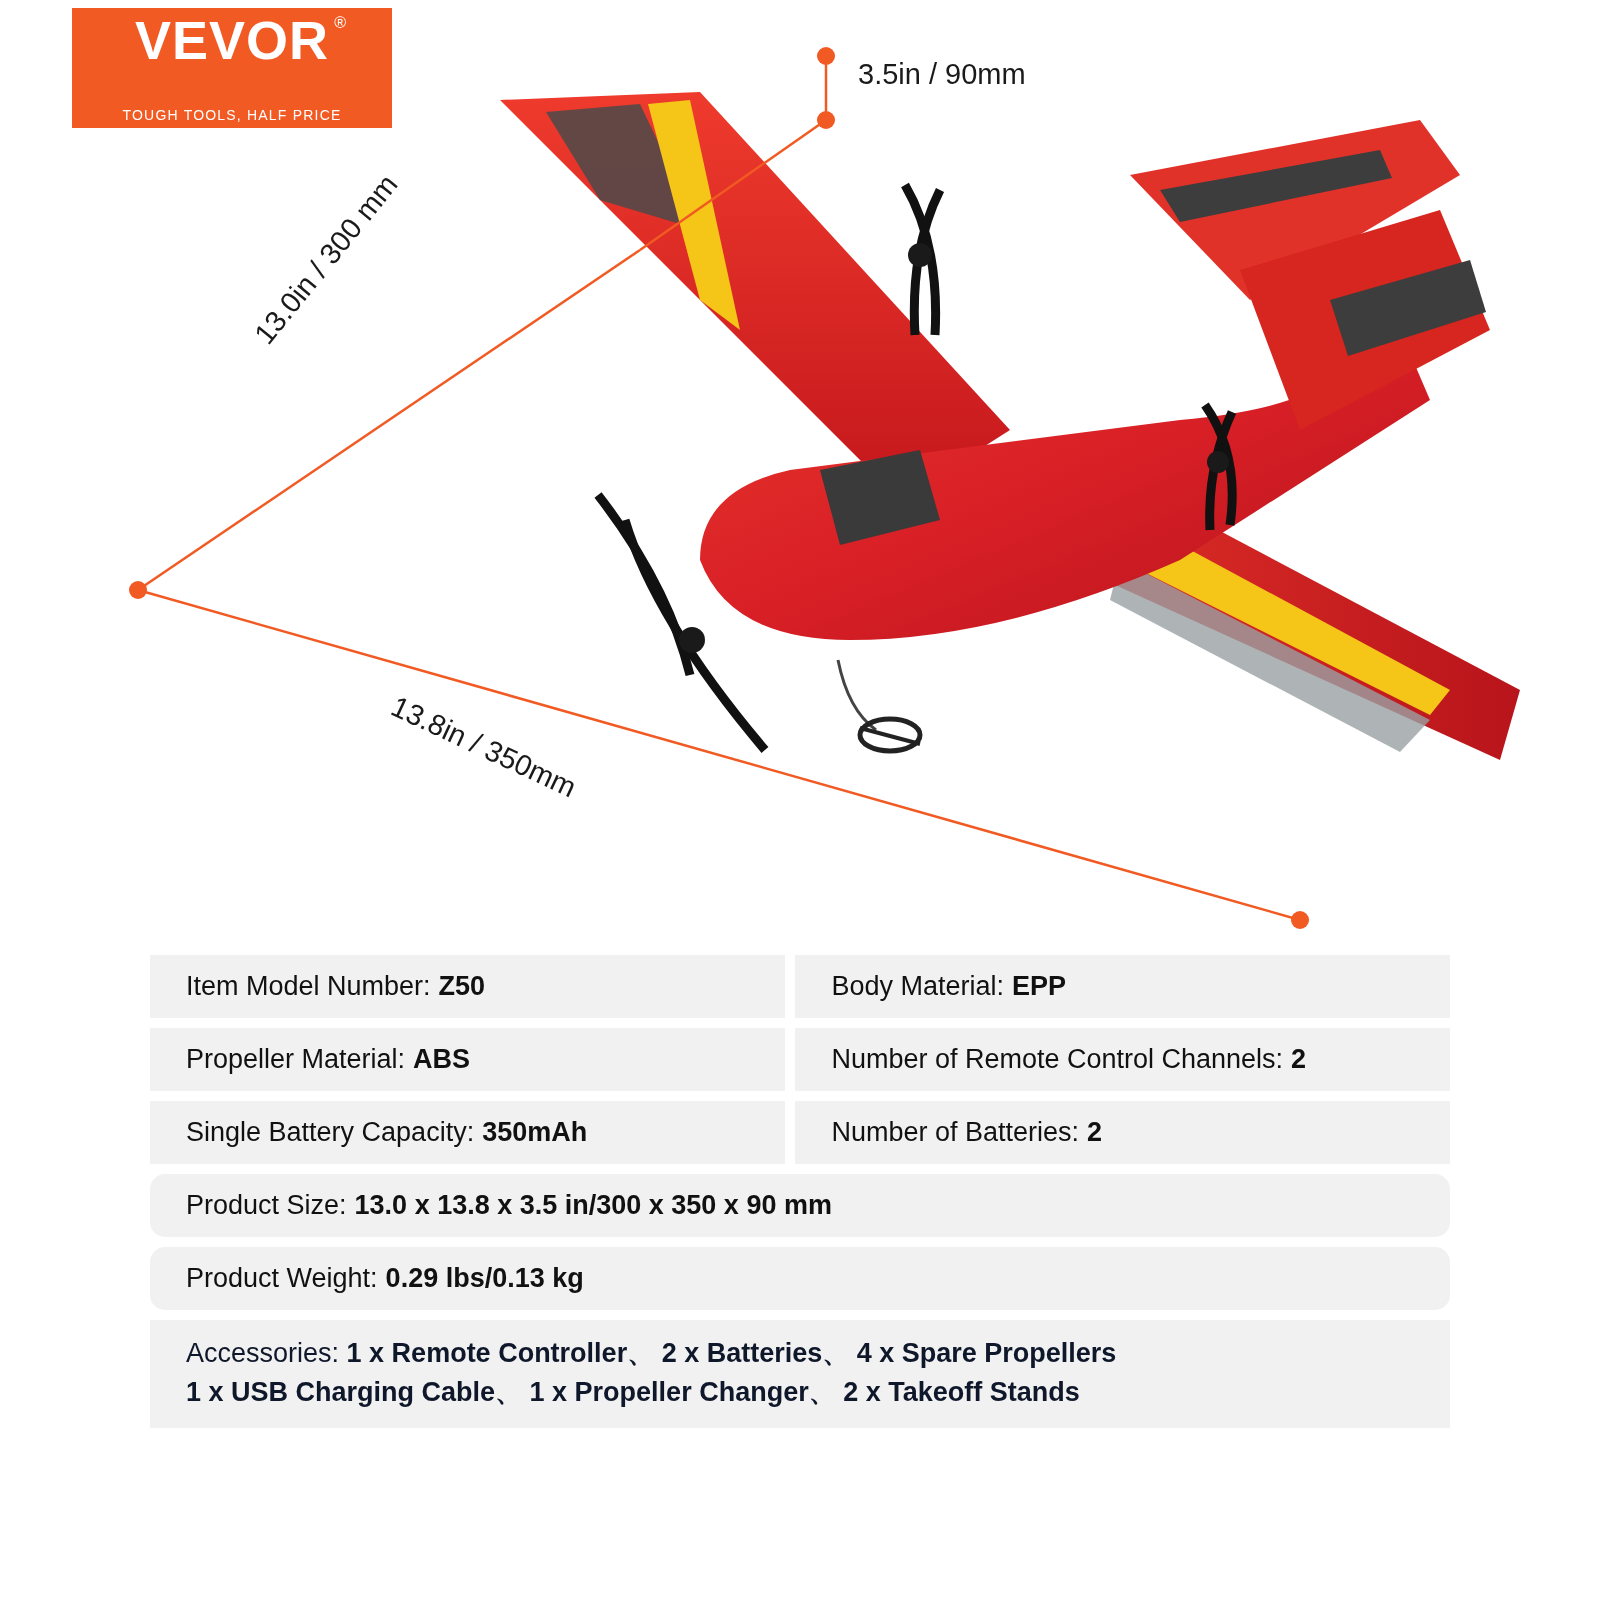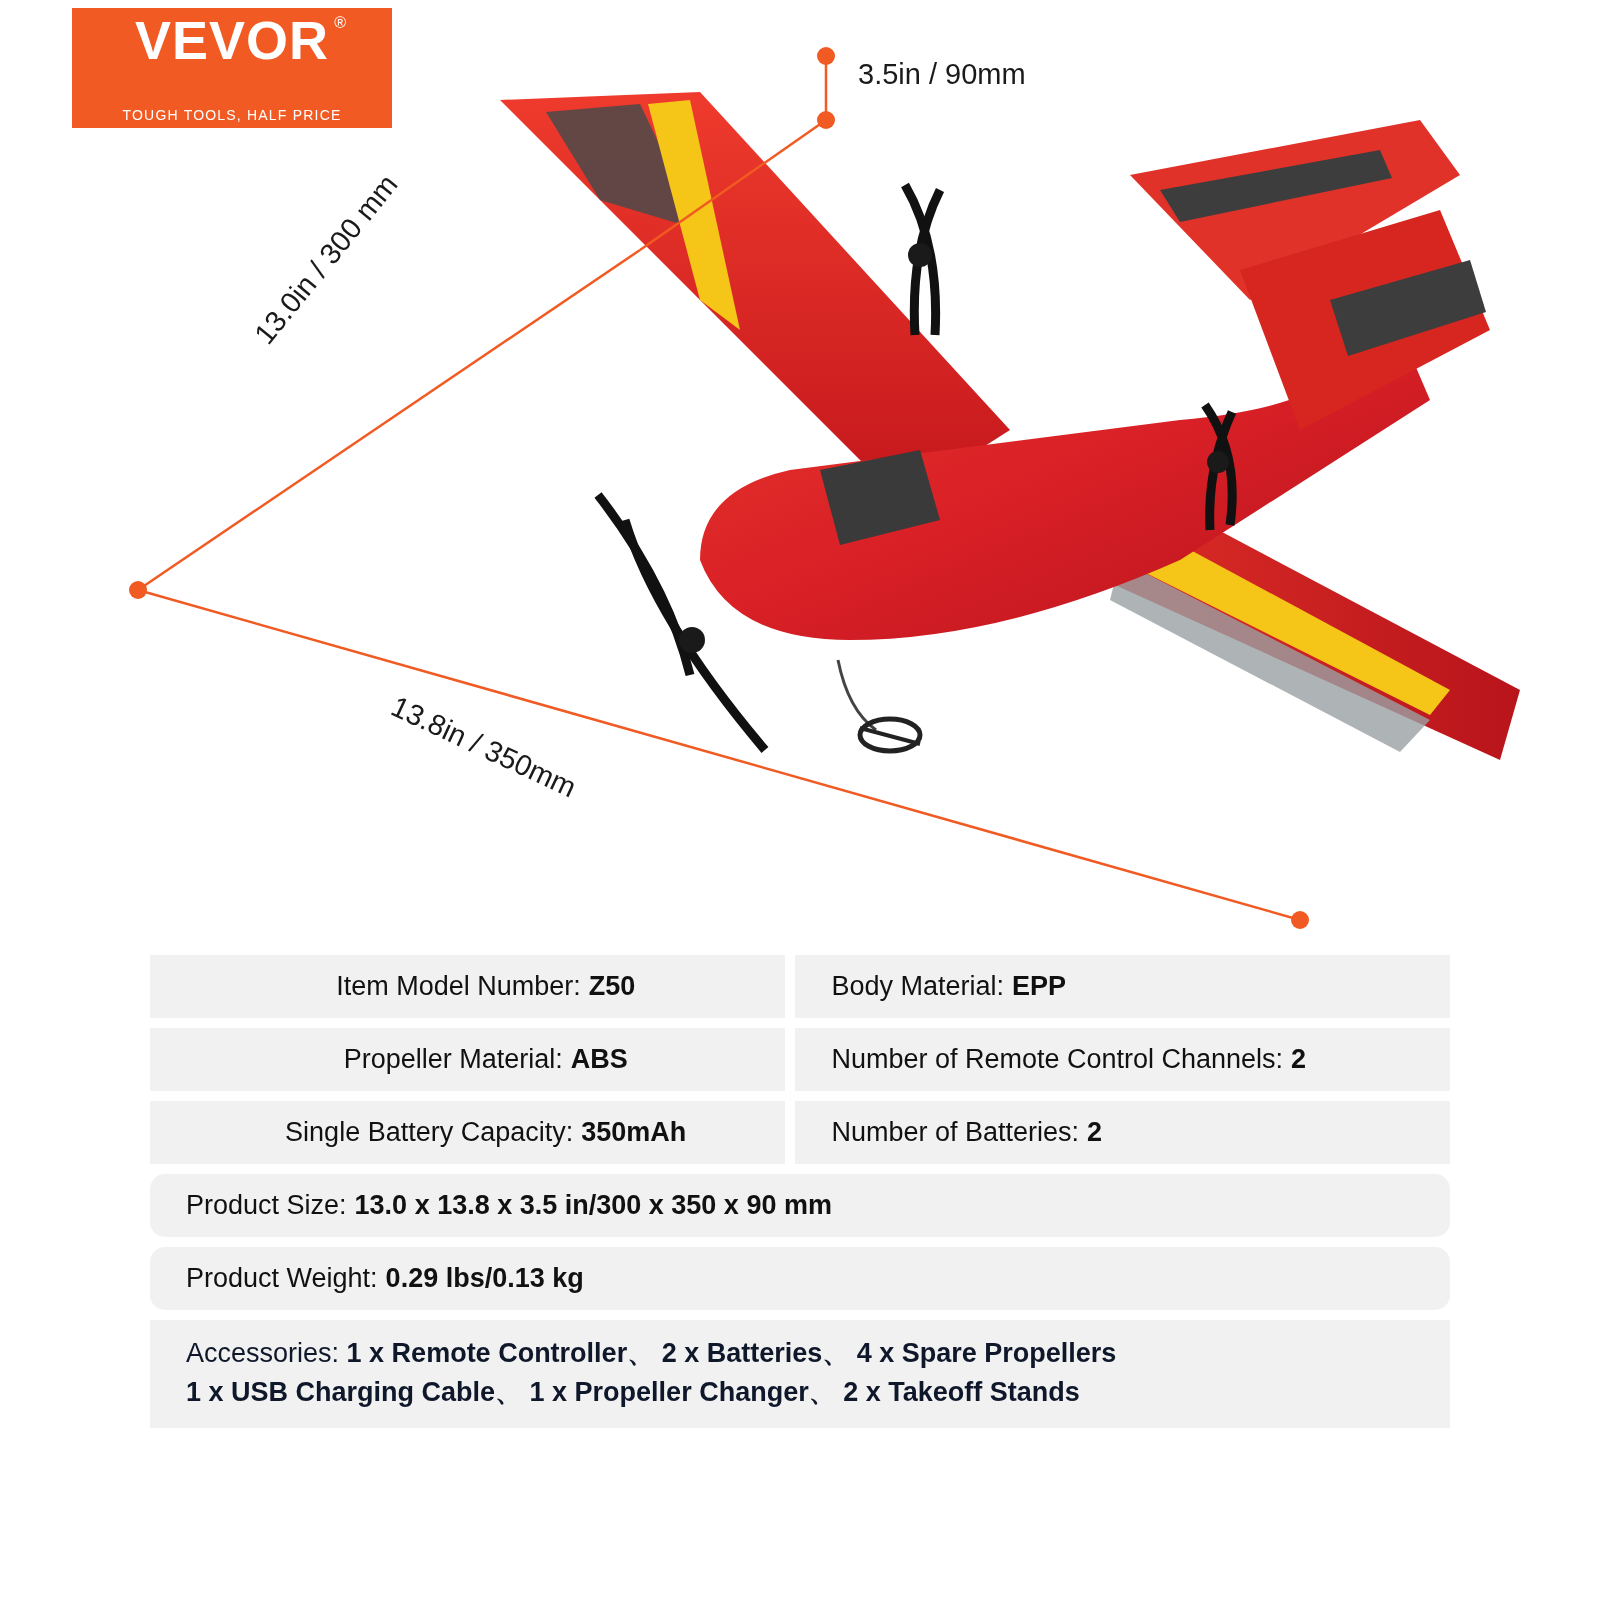--- a/index.html
+++ b/index.html
@@ -105,21 +105,21 @@
     font-size: 27px;
     color: #111111;
     box-sizing: border-box;
     display: flex;
     align-items: center;
   }
   .spec-cell .val {
     font-weight: bold;
     margin-left: 8px;
   }
-  .half-left  { width: 660px; justify-content: center; }
+  .half-left  { width: 660px; }
   .half-right { width: 680px; }
   .full       { width: 1300px; border-radius: 15px; }
 
   .acc-cell {
     background: #f1f1f1;
     width: 1300px;
     padding: 14px 0 16px 36px;
     box-sizing: border-box;
     font-size: 27px;
     color: #0f172a;

